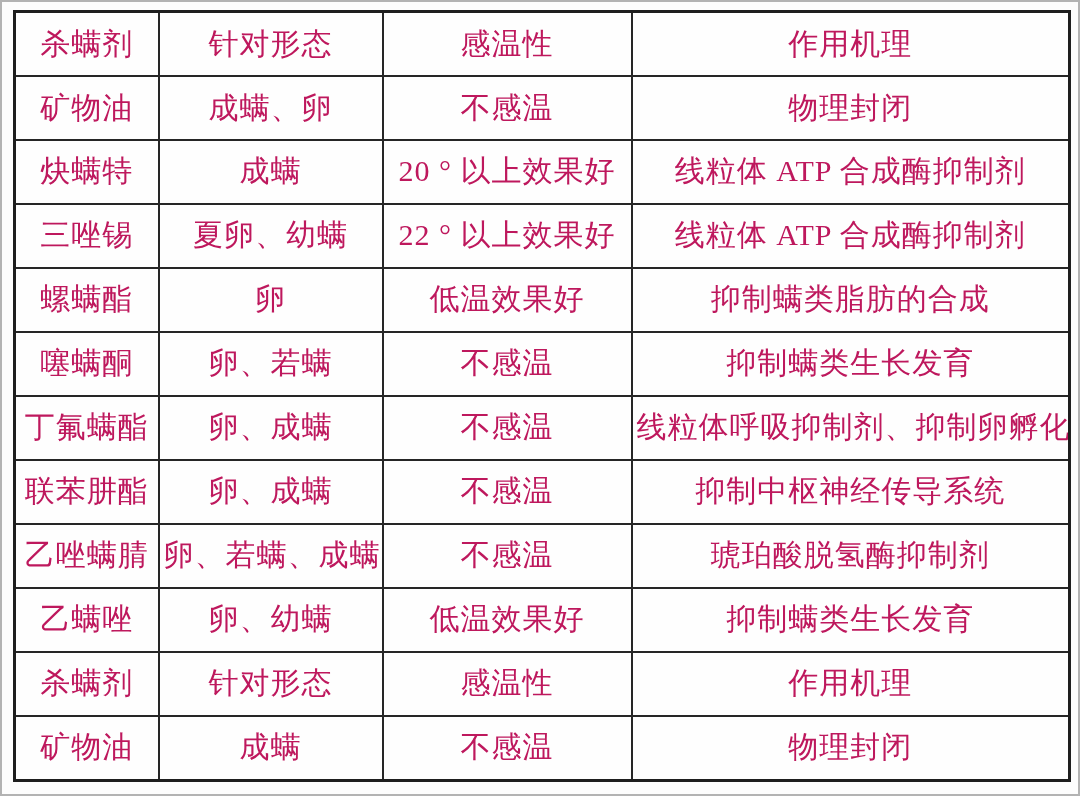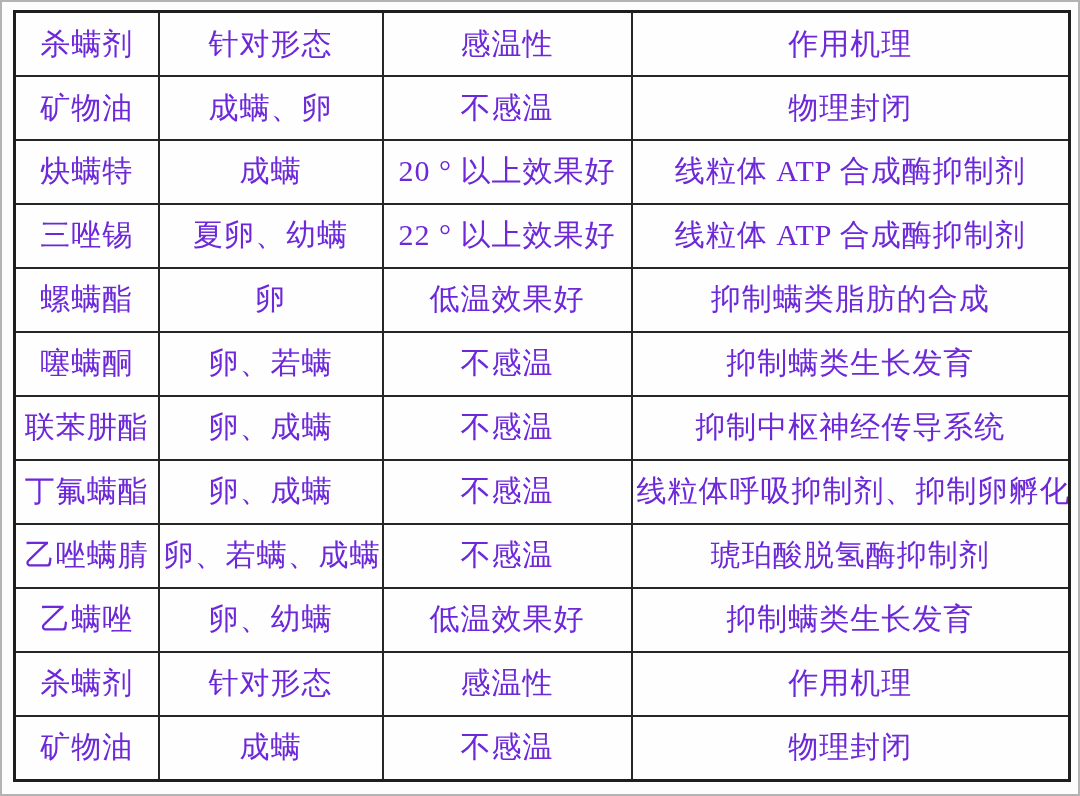--- a/index.html
+++ b/index.html
@@ -29,21 +29,21 @@
     background: #fefefe;
     border: 3px solid #1e1e1e;
   }
   .doc-table td {
     border: 2px solid #262626;
     height: 59px;
     text-align: center;
     vertical-align: middle;
     font-size: 30px;
     letter-spacing: 1px;
-    color: #6d28d9;
+    color: #be185d;
     padding: 0 4px;
     white-space: nowrap;
     overflow: hidden;
   }
   col.c1 { width: 144px; }
   col.c2 { width: 224px; }
   col.c3 { width: 249px; }
   col.c4 { width: 438px; }
 </style>
 </head>
@@ -89,30 +89,30 @@
         <td>低温效果好</td>
         <td>抑制螨类脂肪的合成</td>
       </tr>
       <tr>
         <td>噻螨酮</td>
         <td>卵、若螨</td>
         <td>不感温</td>
         <td>抑制螨类生长发育</td>
       </tr>
       <tr>
+        <td>丁氟螨酯</td>
+        <td>卵、成螨</td>
+        <td>不感温</td>
+        <td>线粒体呼吸抑制剂、抑制卵孵化</td>
+      </tr>
+      <tr>
         <td>联苯肼酯</td>
         <td>卵、成螨</td>
         <td>不感温</td>
         <td>抑制中枢神经传导系统</td>
-      </tr>
-      <tr>
-        <td>丁氟螨酯</td>
-        <td>卵、成螨</td>
-        <td>不感温</td>
-        <td>线粒体呼吸抑制剂、抑制卵孵化</td>
       </tr>
       <tr>
         <td>乙唑螨腈</td>
         <td>卵、若螨、成螨</td>
         <td>不感温</td>
         <td>琥珀酸脱氢酶抑制剂</td>
       </tr>
       <tr>
         <td>乙螨唑</td>
         <td>卵、幼螨</td>

